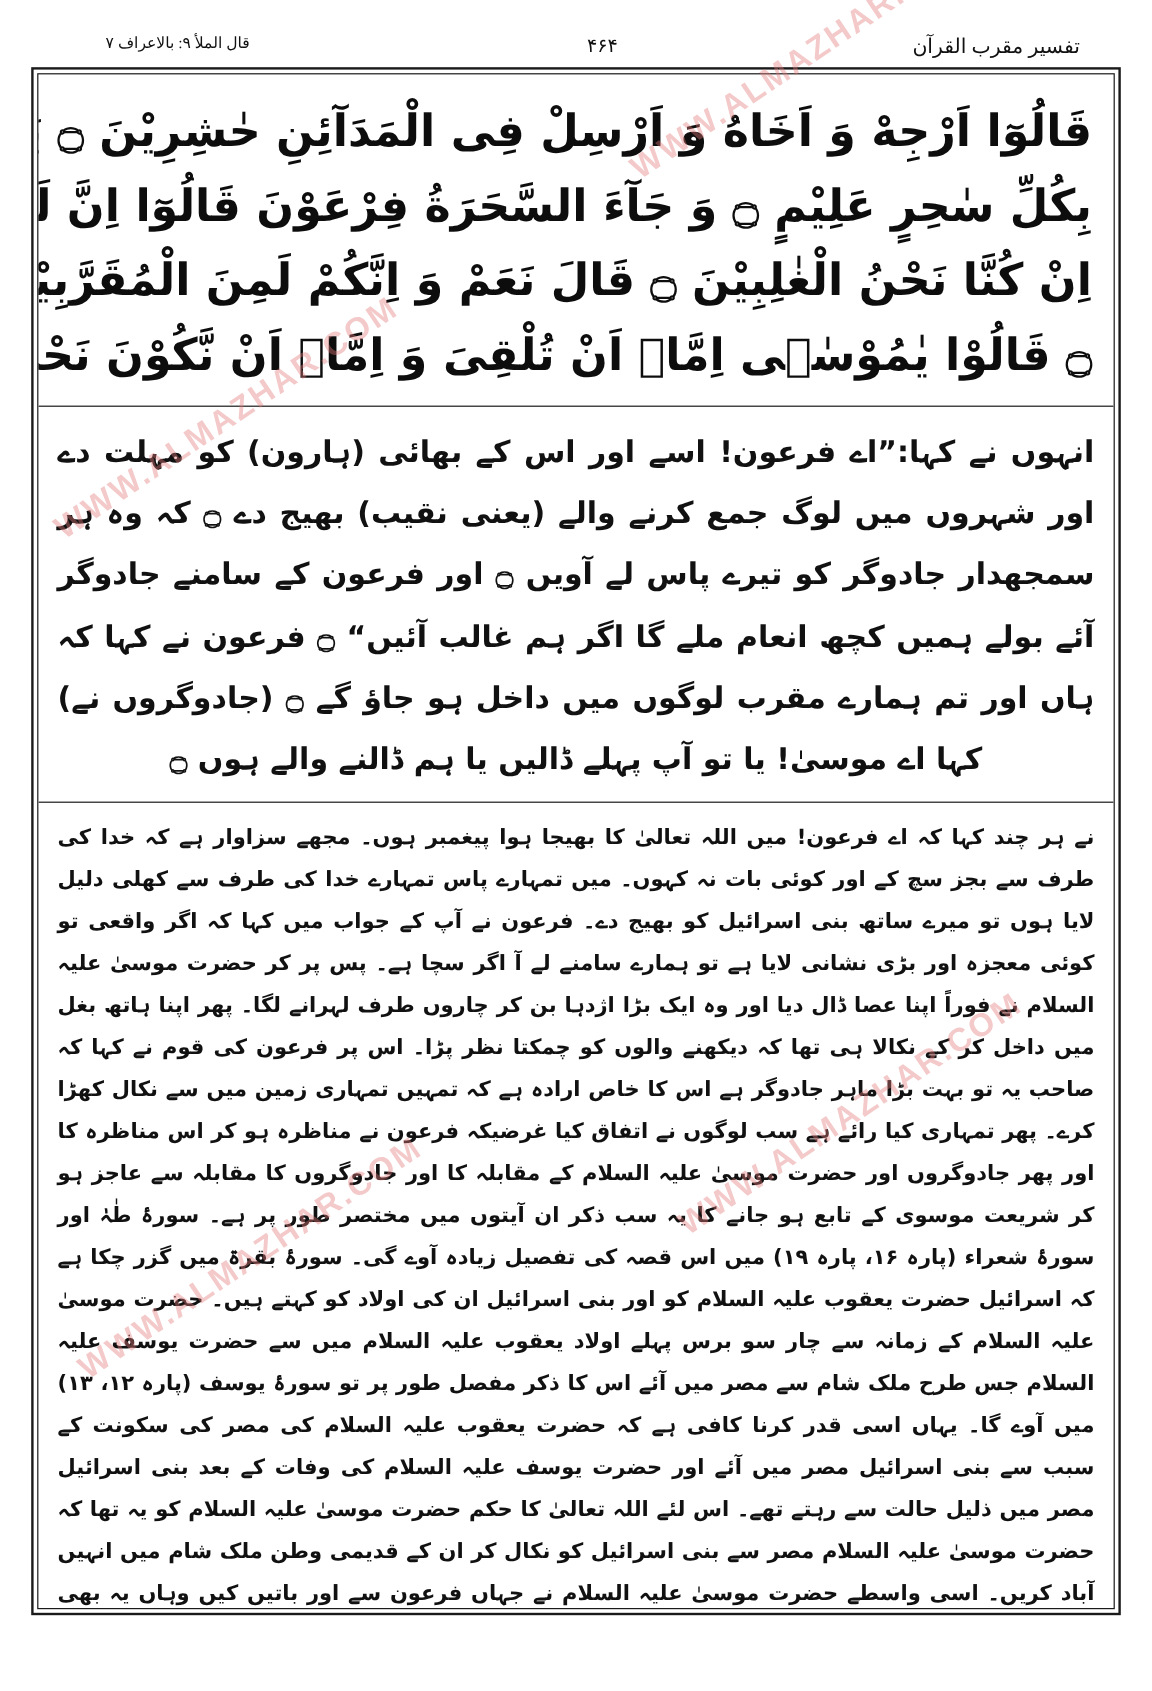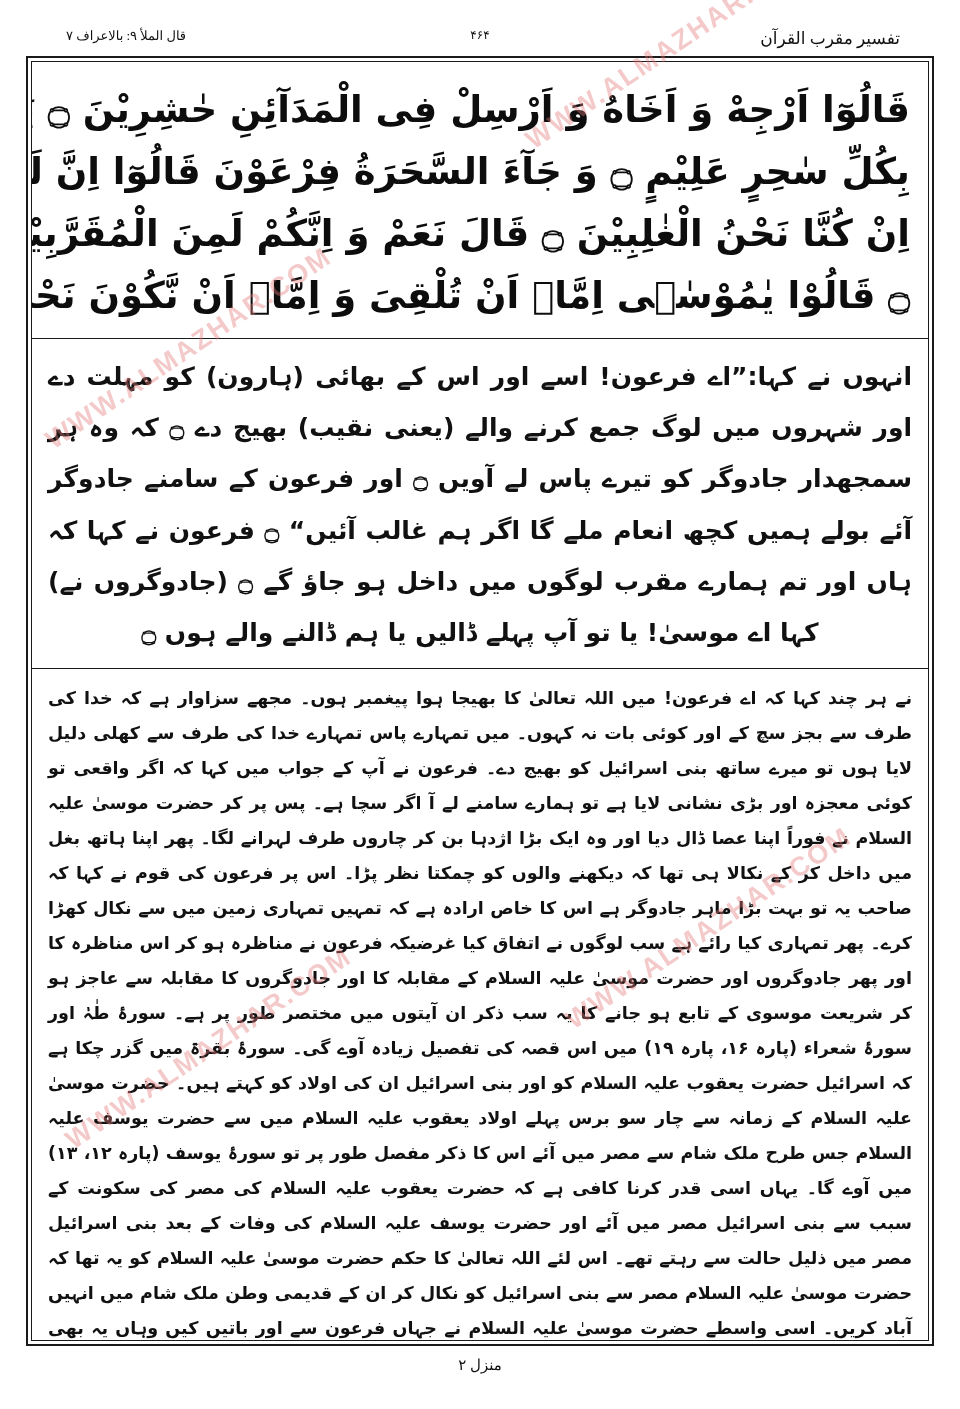--- a/index.html
+++ b/index.html
@@ -30,34 +30,35 @@
     height: 34px;
     direction: rtl;
     font-size: 15px;
   }
   .header .hdr-left,
   .header .hdr-right,
   .header .hdr-center {
     position: absolute;
     top: 6px;
     white-space: nowrap;
+    margin-left: 22px;
   }
   .header .hdr-right {
     right: 34px;
     font-size: 17px;
     letter-spacing: 0.5px;
   }
   .header .hdr-left {
     left: 40px;
     font-size: 13px;
   }
   .header .hdr-center {
     left: 50%;
     transform: translateX(-50%);
-    font-size: 12px;
+    font-size: 16px;
     letter-spacing: 1px;
   }
 
   
   .frame {
     position: relative;
     border: 2px solid #1a1a1a;
     height: 1290px;
     box-sizing: border-box;
     padding: 3px;
@@ -173,22 +174,19 @@
         <div class="aline">۝ قَالُوْا یٰمُوْسٰۤى اِمَّاۤ اَنْ تُلْقِیَ وَ اِمَّاۤ اَنْ نَّكُوْنَ نَحْنُ الْمُلْقِیْنَ ۝</div>
       </div>
 
       <div class="sec translation">انہوں نے کہا:”اے فرعون! اسے اور اس کے بھائی (ہارون) کو مہلت دے اور شہروں میں لوگ جمع کرنے والے (یعنی نقیب) بھیج دے ۝ کہ وہ ہر سمجھدار جادوگر کو تیرے پاس لے آویں ۝ اور فرعون کے سامنے جادوگر آئے بولے ہمیں کچھ انعام ملے گا اگر ہم غالب آئیں“ ۝ فرعون نے کہا کہ ہاں اور تم ہمارے مقرب لوگوں میں داخل ہو جاؤ گے ۝ (جادوگروں نے) کہا اے موسیٰ! یا تو آپ پہلے ڈالیں یا ہم ڈالنے والے ہوں ۝</div>
 
       <div class="sec tafsir">نے ہر چند کہا کہ اے فرعون! میں اللہ تعالیٰ کا بھیجا ہوا پیغمبر ہوں۔ مجھے سزاوار ہے کہ خدا کی طرف سے بجز سچ کے اور کوئی بات نہ کہوں۔ میں تمہارے پاس تمہارے خدا کی طرف سے کھلی دلیل لایا ہوں تو میرے ساتھ بنی اسرائیل کو بھیج دے۔ فرعون نے آپ کے جواب میں کہا کہ اگر واقعی تو کوئی معجزہ اور بڑی نشانی لایا ہے تو ہمارے سامنے لے آ اگر سچا ہے۔ پس پر کر حضرت موسیٰ علیہ السلام نے فوراً اپنا عصا ڈال دیا اور وہ ایک بڑا اژدہا بن کر چاروں طرف لہرانے لگا۔ پھر اپنا ہاتھ بغل میں داخل کر کے نکالا ہی تھا کہ دیکھنے والوں کو چمکتا نظر پڑا۔ اس پر فرعون کی قوم نے کہا کہ صاحب یہ تو بہت بڑا ماہر جادوگر ہے اس کا خاص ارادہ ہے کہ تمہیں تمہاری زمین میں سے نکال کھڑا کرے۔ پھر تمہاری کیا رائے ہے سب لوگوں نے اتفاق کیا غرضیکہ فرعون نے مناظرہ ہو کر اس مناظرہ کا اور پھر جادوگروں اور حضرت موسیٰ علیہ السلام کے مقابلہ کا اور جادوگروں کا مقابلہ سے عاجز ہو کر شریعت موسوی کے تابع ہو جانے کا یہ سب ذکر ان آیتوں میں مختصر طور پر ہے۔ سورۂ طٰہٰ اور سورۂ شعراء (پارہ ۱۶، پارہ ۱۹) میں اس قصہ کی تفصیل زیادہ آوے گی۔ سورۂ بقرۃ میں گزر چکا ہے کہ اسرائیل حضرت یعقوب علیہ السلام کو اور بنی اسرائیل ان کی اولاد کو کہتے ہیں۔ حضرت موسیٰ علیہ السلام کے زمانہ سے چار سو برس پہلے اولاد یعقوب علیہ السلام میں سے حضرت یوسف علیہ السلام جس طرح ملک شام سے مصر میں آئے اس کا ذکر مفصل طور پر تو سورۂ یوسف (پارہ ۱۲، ۱۳) میں آوے گا۔ یہاں اسی قدر کرنا کافی ہے کہ حضرت یعقوب علیہ السلام کی مصر کی سکونت کے سبب سے بنی اسرائیل مصر میں آئے اور حضرت یوسف علیہ السلام کی وفات کے بعد بنی اسرائیل مصر میں ذلیل حالت سے رہتے تھے۔ اس لئے اللہ تعالیٰ کا حکم حضرت موسیٰ علیہ السلام کو یہ تھا کہ حضرت موسیٰ علیہ السلام مصر سے بنی اسرائیل کو نکال کر ان کے قدیمی وطن ملک شام میں انہیں آباد کریں۔ اسی واسطے حضرت موسیٰ علیہ السلام نے جہاں فرعون سے اور باتیں کیں وہاں یہ بھی فرمایا تھا۔</div>
 
     </div>
   </div>
 
-  <div class="footer">
-    <div class="manzil">منزل ۲</div>
-  </div>
 
   <div class="wm wm-1">WWW.ALMAZHAR.COM</div>
   <div class="wm wm-2">WWW.ALMAZHAR.COM</div>
   <div class="wm wm-3">WWW.ALMAZHAR.COM</div>
   <div class="wm wm-4">WWW.ALMAZHAR.COM</div>
 
 </div>
 
 </body></html>

